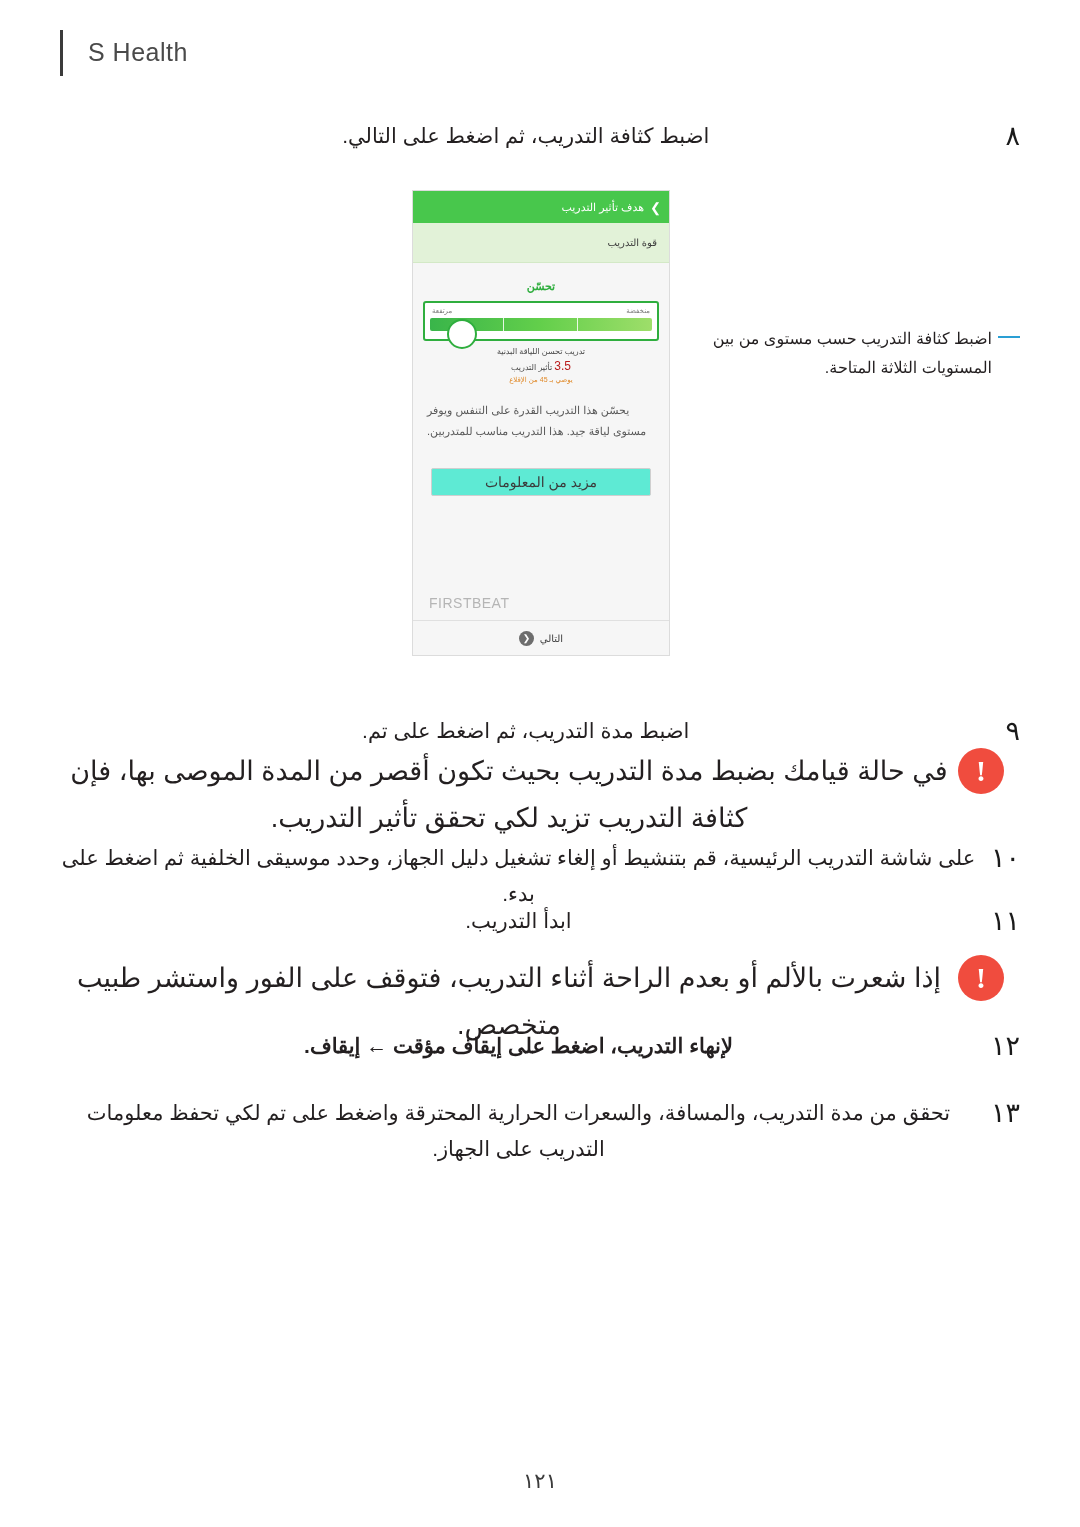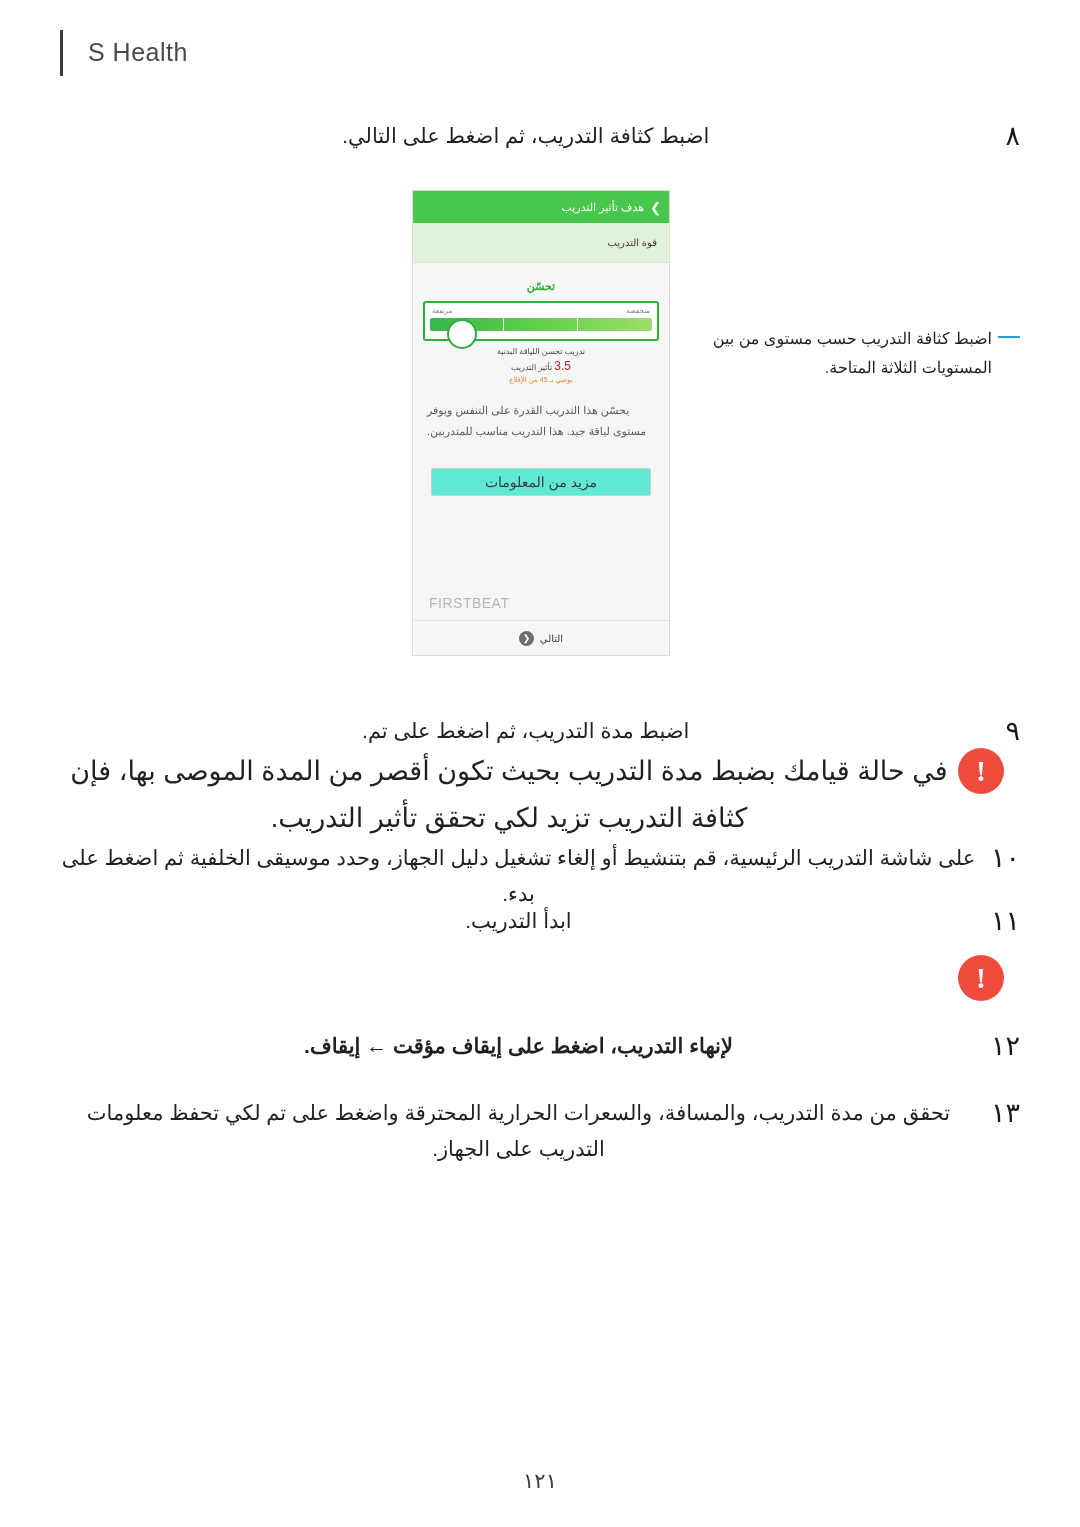--- a/index.html
+++ b/index.html
@@ -382,20 +382,21 @@
   <div class="step-text center">على شاشة التدريب الرئيسية، قم بتنشيط أو إلغاء تشغيل دليل الجهاز، وحدد موسيقى الخلفية ثم اضغط على بدء.</div>
 </div>
 
 <div class="step" style="top:903px; right:60px; width:960px;">
   <div class="step-num">١١</div>
   <div class="step-text center">ابدأ التدريب.</div>
 </div>
 
 <div class="note" style="top:955px; right:60px; width:960px;">
   <div class="warn-icon">!</div>
+  <div class="note-text">إذا شعرت بالألم أو بعدم الراحة أثناء التدريب، فتوقف على الفور واستشر طبيب متخصص.</div>
 </div>
 
 <div class="step" style="top:1028px; right:60px; width:960px;">
   <div class="step-num">١٢</div>
   <div class="step-text center bold">لإنهاء التدريب، اضغط على إيقاف مؤقت ← إيقاف.</div>
 </div>
 
 <div class="step" style="top:1095px; right:60px; width:960px;">
   <div class="step-num">١٣</div>
   <div class="step-text center">تحقق من مدة التدريب، والمسافة، والسعرات الحرارية المحترقة واضغط على تم لكي تحفظ معلومات التدريب على الجهاز.</div>

